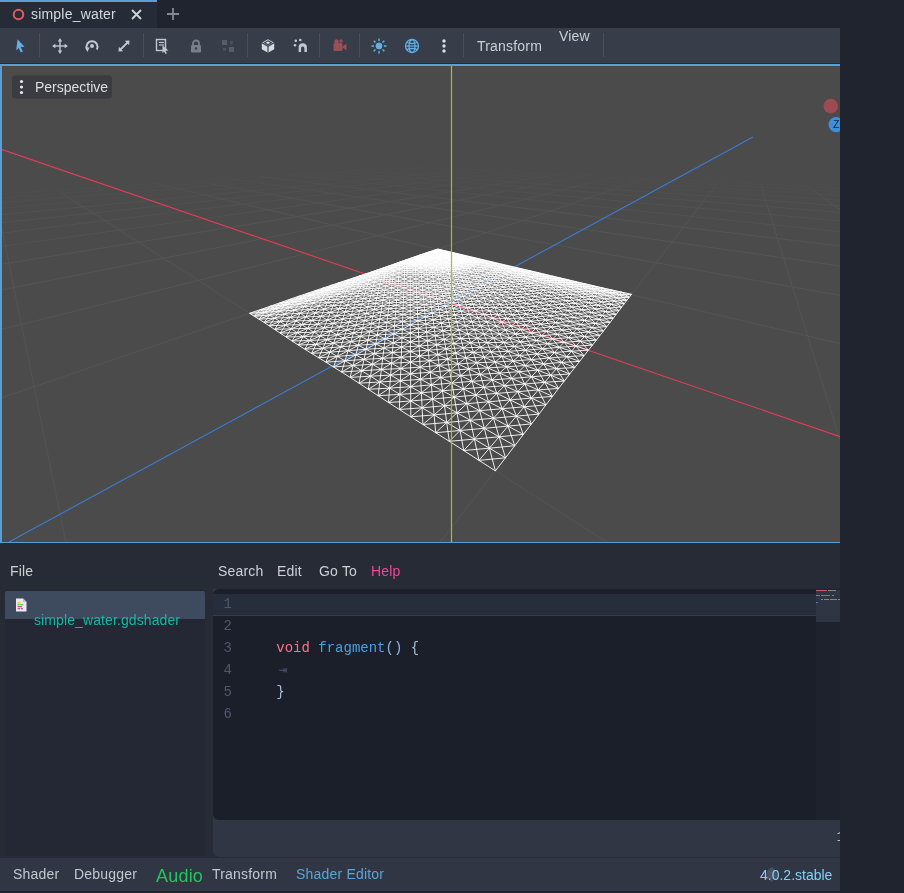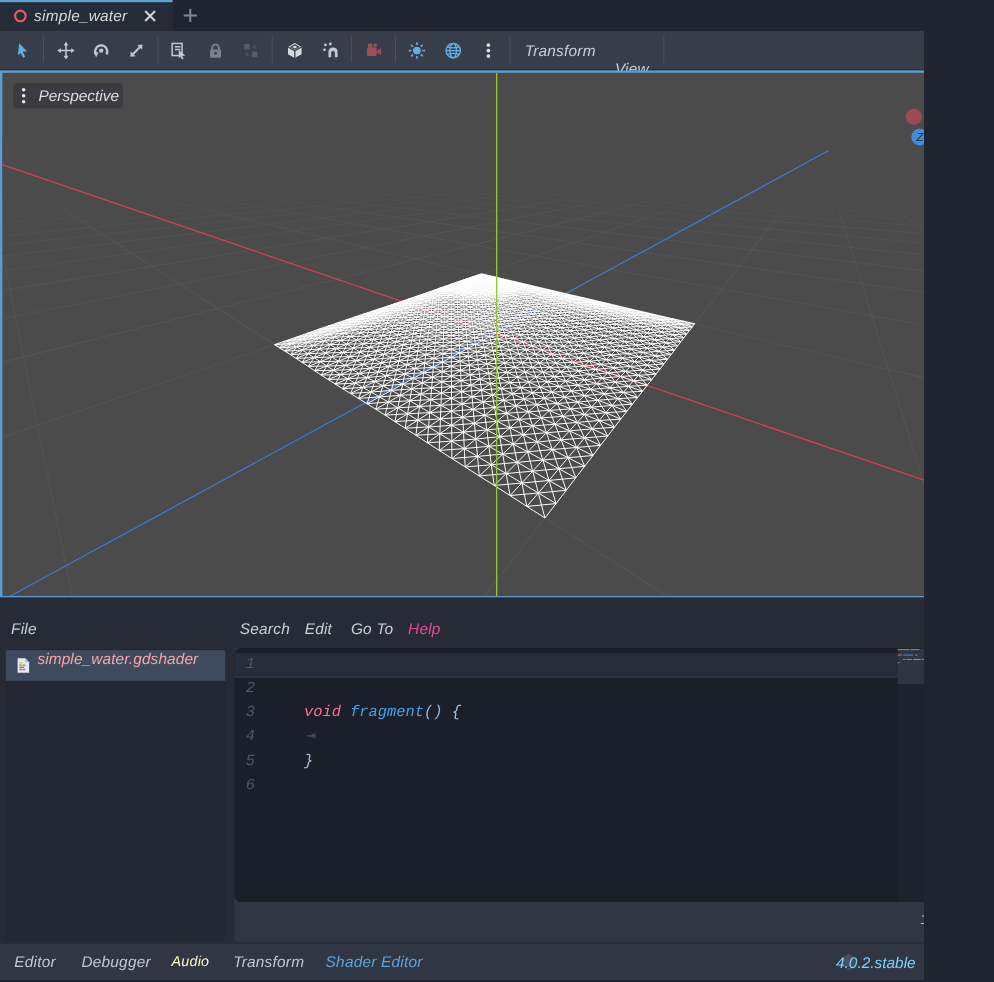--- a/index.html
+++ b/index.html
@@ -1,15 +1,15 @@
 <!DOCTYPE html>
 <html><head><meta charset="utf-8"><style>
 * { margin:0; padding:0; box-sizing:border-box; }
 body { font-family:"Liberation Sans", sans-serif; background:#20242e; }
-.win { position:relative; width:840px; height:893px; overflow:hidden; background:#262b36;font-style:italic; }
+.win { position:relative; width:840px; height:893px; overflow:hidden; background:#262b36; }
 </style></head>
 <body>
 <div class="win">
 
 <div style="position:absolute;left:0;top:0;width:904px;height:28px;background:#20242e"></div>
 <div style="position:absolute;left:0;top:0;width:157px;height:28px;background:#262c37;border-top:2px solid #5a9fd4"></div>
 <svg style="position:absolute;left:12px;top:8px" width="13" height="13" viewBox="0 0 13 13">
       <circle cx="6.5" cy="6.5" r="4.8" fill="none" stroke="#e05a5e" stroke-width="2"></circle>
     </svg>
 <div style="position:absolute;left:31px;top:6px;font-size:14px;letter-spacing:0.2px;color:#d5d8dc">simple_water</div>
@@ -131,21 +131,21 @@
     </svg>
     <svg style="position:absolute;left:436px;top:38px" width="16" height="16" viewBox="0 0 16 16">
       <g fill="#dcdee2">
         <circle cx="8" cy="3" r="1.7"></circle>
         <circle cx="8" cy="8" r="1.7"></circle>
         <circle cx="8" cy="13" r="1.7"></circle>
       </g>
     </svg>
     <div style="position:absolute;left:463px;top:33px;width:1px;height:24px;background:#494f5b"></div>
     <div style="position:absolute;left:477px;top:38px;font-size:14px;letter-spacing:0.2px;color:#ccd0d6">Transform</div>
-    <div style="position:absolute;left:559px;top:54px;font-size:14px;letter-spacing:0.2px;color:#ccd0d6">View</div>
+    <div style="position:absolute;left:559px;top:28px;font-size:14px;letter-spacing:0.2px;color:#ccd0d6">View</div>
     <div style="position:absolute;left:603px;top:33px;width:1px;height:24px;background:#494f5b"></div>
 <div style="position:absolute;left:0;top:63.5px;width:904px;height:480px;background:#5a9fd4"></div>
 <svg width="900" height="476" viewBox="0 0 900 476" style="position:absolute;left:2px;top:65.5px;">
 <defs>
         <filter id="blobblur" x="-30%" y="-80%" width="160%" height="260%">
           <feGaussianBlur stdDeviation="4.5"></feGaussianBlur>
         </filter>
         <linearGradient id="hfade" x1="0" y1="0" x2="0" y2="1">
 <stop offset="0" stop-color="#4b4b4b" stop-opacity="1"></stop>
           <stop offset="0.35" stop-color="#4b4b4b" stop-opacity="0.95"></stop>
@@ -209,21 +209,21 @@
     <svg style="position:absolute;left:9px;top:7.5px" width="14" height="14" viewBox="0 0 14 14">
           <path d="M2 0.5 H9 L12.5 4 V13.5 H2 Z" fill="#e8eaee"></path>
           <path d="M9 0.5 L12.5 4 H9 Z" fill="#b9bec6"></path>
           <rect x="3.5" y="4" width="3" height="1.3" fill="#e8c735"></rect>
           <rect x="3.5" y="6" width="2.2" height="1.3" fill="#4bc968"></rect>
           <rect x="6.3" y="6" width="3" height="1.3" fill="#53d06e"></rect>
           <rect x="3.5" y="8" width="4.5" height="1.3" fill="#e84f78"></rect>
           <rect x="3.5" y="10" width="2.6" height="1.3" fill="#e84f78"></rect>
           <rect x="6.7" y="10" width="2.2" height="1.3" fill="#a05ae0"></rect>
         </svg>
-    <div style="position:absolute;left:29.5px;top:0;font-size:14px;letter-spacing:0.1px;color:#fca5a5">simple_water.gdshader</div>
+    <div style="position:absolute;left:29.5px;top:21px;font-size:14px;letter-spacing:0.1px;color:#14b8a6">simple_water.gdshader</div>
   </div>
 </div>
 <div style="position:absolute;left:212.5px;top:589px;width:687px;height:268px;background:#303643;border-radius:0 0 6px 6px"></div>
 <div style="position:absolute;left:212.5px;top:589px;width:687px;height:230.5px;background:#1a1f2a;border-radius:6px;overflow:hidden;font-family:'Liberation Mono',monospace;font-size:14px;line-height:16px">
       <div style="position:absolute;left:0;top:4.5px;width:100%;height:22px;background:#262d3b;border-bottom:1px solid #363c4b"></div>
       <div style="position:absolute;left:0;top:6.5px;width:19.4px;text-align:right;color:#4e586c">1</div>
       <div style="position:absolute;left:0;top:28.5px;width:19.4px;text-align:right;color:#4e586c">2</div>
       <div style="position:absolute;left:0;top:50.5px;width:19.4px;text-align:right;color:#4e586c">3</div>
       <div style="position:absolute;left:0;top:72.5px;width:19.4px;text-align:right;color:#4e586c">4</div>
       <div style="position:absolute;left:0;top:94.5px;width:19.4px;text-align:right;color:#4e586c">5</div>
@@ -254,23 +254,23 @@
       <div style="position:absolute;left:617.5px;top:9.6px;width:7px;height:1.2px;background:#82888f"></div>
       <div style="position:absolute;left:625.6px;top:9.6px;width:4px;height:1.2px;background:#82888f"></div>
       <div style="position:absolute;left:630.8px;top:9.6px;width:5.5px;height:1.2px;background:#82888f"></div>
       <div style="position:absolute;left:603.4px;top:12.8px;width:2px;height:1.2px;background:#4585c2"></div>
     </div>
 <div style="position:absolute;left:836.5px;top:829px;font-family:'Liberation Mono',monospace;font-size:14px;color:#b9bec8">1</div>
 <div style="position:absolute;left:853.5px;top:829px;font-family:'Liberation Mono',monospace;font-size:14px;color:#b9bec8">:</div>
 <div style="position:absolute;left:888px;top:829px;font-family:'Liberation Mono',monospace;font-size:14px;color:#b9bec8">1</div>
 
 <div style="position:absolute;left:0;top:857px;width:904px;height:36px;background:#303643;border-top:1px solid #262b36"></div>
-<div style="position:absolute;left:13px;top:866px;font-size:14px;letter-spacing:0.2px;color:#c3c8cf">Editor</div>
+<div style="position:absolute;left:13px;top:866px;font-size:14px;letter-spacing:0.2px;color:#c3c8cf">Shader</div>
 <div style="position:absolute;left:74px;top:866px;font-size:14px;letter-spacing:0.2px;color:#c3c8cf">Debugger</div>
-<div style="position:absolute;left:156px;top:866px;font-size:13px;letter-spacing:0.2px;color:#fef9c3">Audio</div>
+<div style="position:absolute;left:156px;top:866px;font-size:18px;letter-spacing:0.2px;color:#22c55e">Audio</div>
 <div style="position:absolute;left:212px;top:866px;font-size:14px;letter-spacing:0.2px;color:#c3c8cf">Transform</div>
 <div style="position:absolute;left:296px;top:866px;font-size:14px;letter-spacing:0.2px;color:#5da4d8">Shader Editor</div>
 <svg style="position:absolute;left:763px;top:866px" width="15" height="16" viewBox="0 0 13 14">
       <g fill="#4a5160">
         <path d="M7.5 1 a1.2 1.2 0 0 1 1.2 1.2 c2.2 0.6 3.3 2.3 3.3 4.3 l0.3 3.2 1.5 1.8 H1.2 L2.7 9.7 3 6.5 c0-2 1.1-3.7 3.3-4.3 A1.2 1.2 0 0 1 7.5 1 Z"></path>
         <path d="M5.7 12.5 a1.9 1.9 0 0 0 3.6 0 Z"></path>
       </g>
     </svg>
 <div style="position:absolute;left:760px;top:867px;width:103px;text-align:left;font-size:14px;color:#7dd3fc">4.0.2.stable</div>
 <svg style="position:absolute;left:878px;top:867px" width="15" height="12" viewBox="0 0 15 12">

